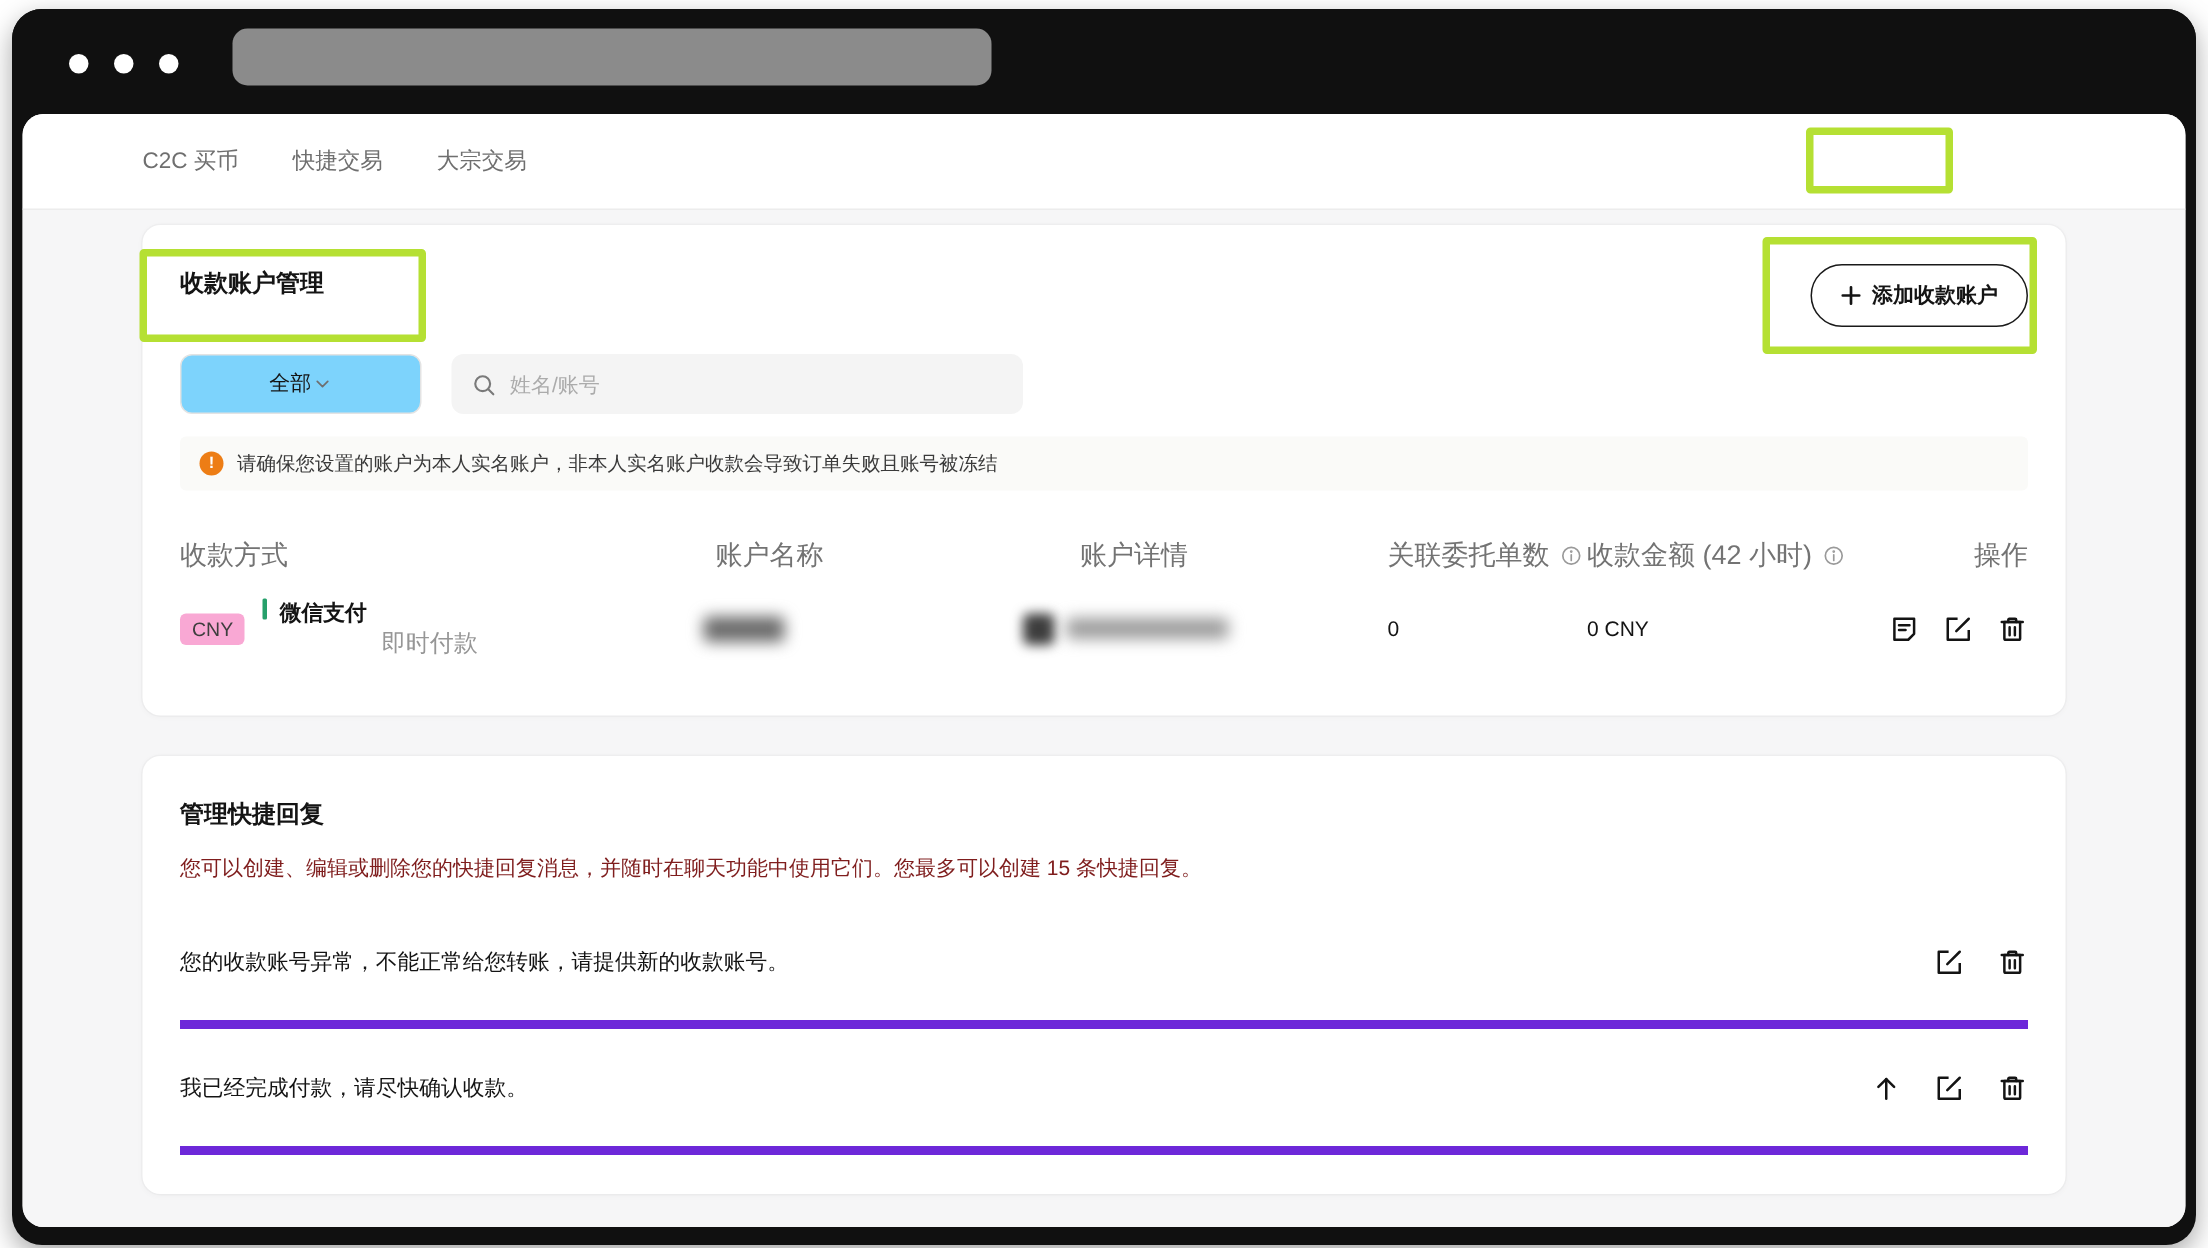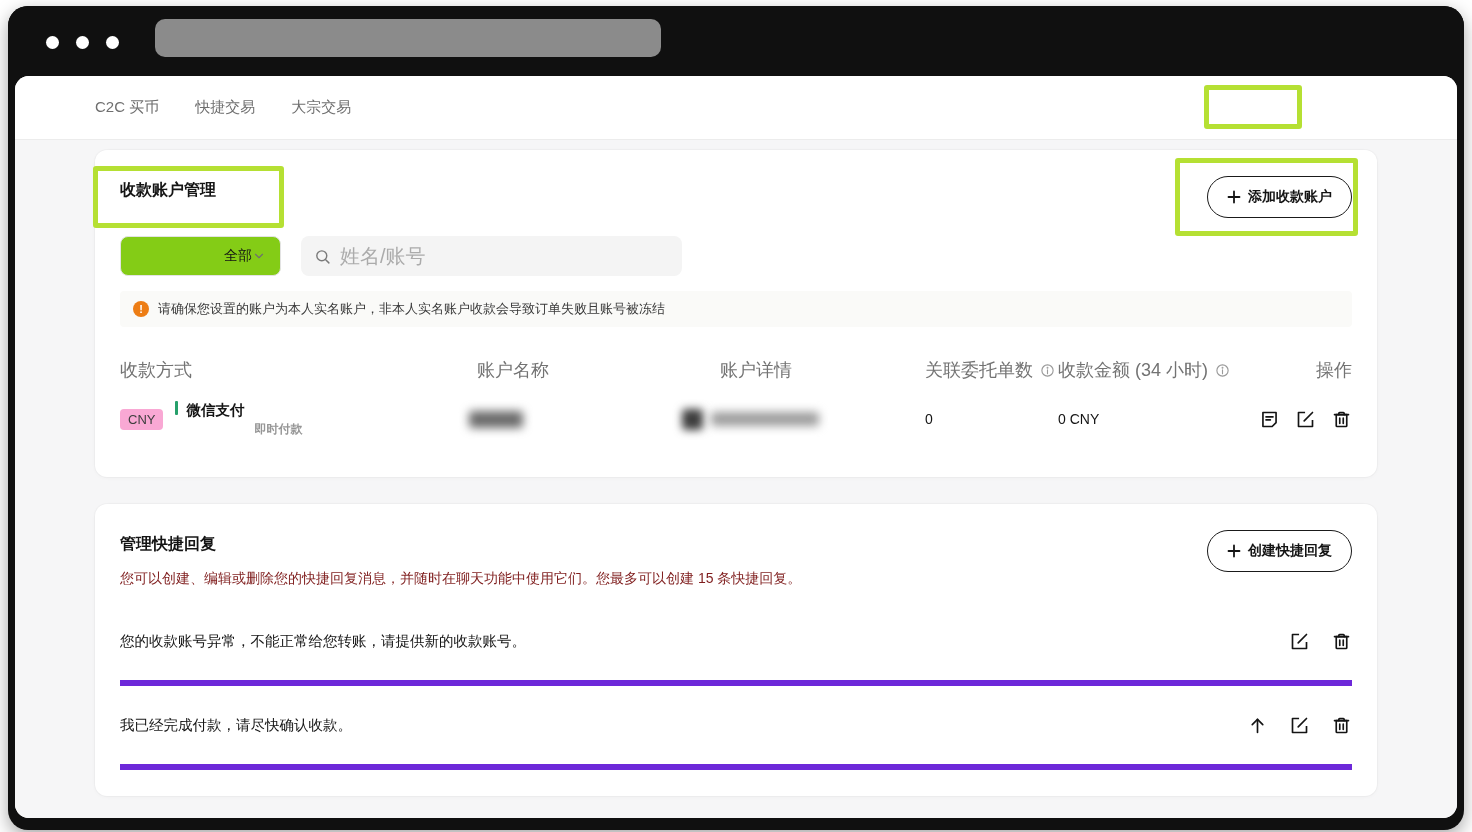--- a/index.html
+++ b/index.html
@@ -72,29 +72,29 @@
     border:1.5px solid #1a1a1a; background:#fff; border-radius:999px;
     padding:11px 19px; font-size:14px; font-weight:600; color:#141414;
     cursor:pointer; white-space:nowrap;
   }
   .pill-btn svg { display:block; }
 
   
   .controls { display:flex; gap:20px; margin-top:18px; }
   .select {
     width:161px; height:40px; border:1px solid #e3e3e3; border-radius:8px;
-    background:#84cc16; display:flex; align-items:center; justify-content:flex-end;
+    background:#7dd3fc; display:flex; align-items:center; justify-content:center;
     padding:0 14px; font-size:14px; color:#141414; cursor:pointer;
   }
   .search-box {
     width:381px; height:40px; background:#f4f4f4; border-radius:8px;
     display:flex; align-items:center; gap:9px; padding:0 13px;
   }
   .search-box input {
-    border:none; outline:none; background:transparent; font-size:20px; flex:1;
+    border:none; outline:none; background:transparent; font-size:14px; flex:1;
     color:#000000; font-family:inherit;
   }
   .search-box input::placeholder { color:#ababab; }
 
   
   .notice {
     margin-top:15px; height:36px; background:#fafaf8; border-radius:4px;
     display:flex; align-items:center; gap:9px; padding:0 13px;
     font-size:13px; color:#3a3a3a;
   }
@@ -115,21 +115,21 @@
   .info-i { color:#9a9a9a; display:inline-flex; cursor:pointer; }
   .tbl-row { height:64px; font-size:14px; color:#141414; }
 
   .method-cell { display:flex; align-items:center; gap:12px; }
   .chip {
     background:#f9a8d4; border-radius:4px; padding:3px 8px;
     font-size:13px; color:#3e3e3e;
   }
   .method-name { display:flex; align-items:flex-start; gap:8px; font-size:14.5px; font-weight:600; }
   .method-bar { width:3px; height:14px; background:#26a06b; border-radius:1px; }
-  .method-tag { font-size:12px; color:#969696; font-weight:700; margin-left:2px;margin-top:20px; }
+  .method-tag { font-size:16px; color:#969696; font-weight:400; margin-left:2px;margin-top:20px; }
 
   .blur-name { width:54px; height:17px; background:#6b6b6b; border-radius:3px; filter:blur(5px); margin-left:-8px; }
   .blur-detail { display:flex; align-items:center; gap:8px; margin-left:-38px; }
   .blur-detail .sq { width:21px; height:21px; background:#3d3d3d; border-radius:4px; filter:blur(4px); }
   .blur-detail .bar { width:108px; height:14px; background:#9c9c9c; border-radius:3px; filter:blur(5px); }
 
   .row-actions { display:flex; justify-content:flex-end; gap:14px; }
   .icon-btn { width:22px; height:22px; display:inline-flex; align-items:center; justify-content:center; cursor:pointer; color:#141414; }
   .icon-btn svg { display:block; }
 
@@ -229,21 +229,21 @@
             <span>关联委托单数</span>
             <span class="info-i">
               <svg width="15" height="15" viewBox="0 0 24 24" fill="none" stroke="currentColor" stroke-width="1.8">
                   <circle cx="12" cy="12" r="9"></circle>
                   <path stroke-linecap="round" d="M12 11v6"></path>
                   <circle cx="12" cy="7.5" r="0.6" fill="currentColor"></circle>
                 </svg>
             </span>
           </div>
           <div class="cell">
-            <span>收款金额 (34 小时)</span>
+            <span>收款金额 (42 小时)</span>
             <span class="info-i">
               <svg width="15" height="15" viewBox="0 0 24 24" fill="none" stroke="currentColor" stroke-width="1.8">
                   <circle cx="12" cy="12" r="9"></circle>
                   <path stroke-linecap="round" d="M12 11v6"></path>
                   <circle cx="12" cy="7.5" r="0.6" fill="currentColor"></circle>
                 </svg>
             </span>
           </div>
           <div class="cell last">
               <span>操作</span>
@@ -294,26 +294,20 @@
           </div>
         </div>
       </div>
 
       <div class="card">
         <div class="card-head">
           <div>
             <div class="card-title">管理快捷回复</div>
             <div class="qr-desc">您可以创建、编辑或删除您的快捷回复消息，并随时在聊天功能中使用它们。您最多可以创建 15 条快捷回复。</div>
           </div>
-          <button class="pill-btn">
-            <svg width="14" height="14" viewBox="0 0 14 14" fill="none" stroke="#141414" stroke-width="1.8" stroke-linecap="round">
-                <path d="M7 1.5v11M1.5 7h11"></path>
-              </svg>
-            <span>创建快捷回复</span>
-          </button>
         </div>
 
         <div class="qr-list">
           <div class="qr-row">
             <span>您的收款账号异常，不能正常给您转账，请提供新的收款账号。</span>
             <span class="row-actions">
               <span class="icon-btn">
                 <svg width="21" height="21" viewBox="0 0 24 24" fill="none" stroke="currentColor" stroke-width="1.9" stroke-linejoin="round">
                     <path d="M20 12.5V20H4V4h7.5"></path>
                     <path stroke-linecap="round" d="M10.5 13.5L20 4"></path>

